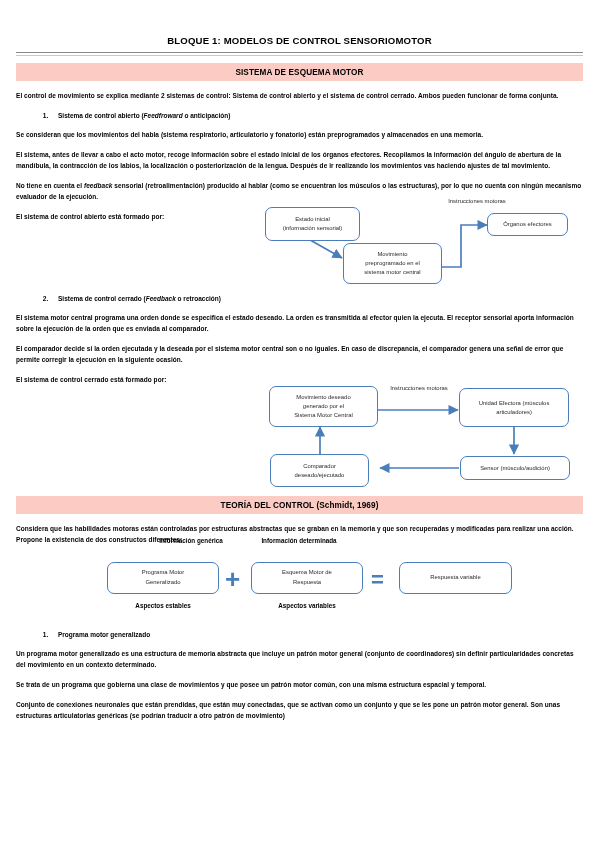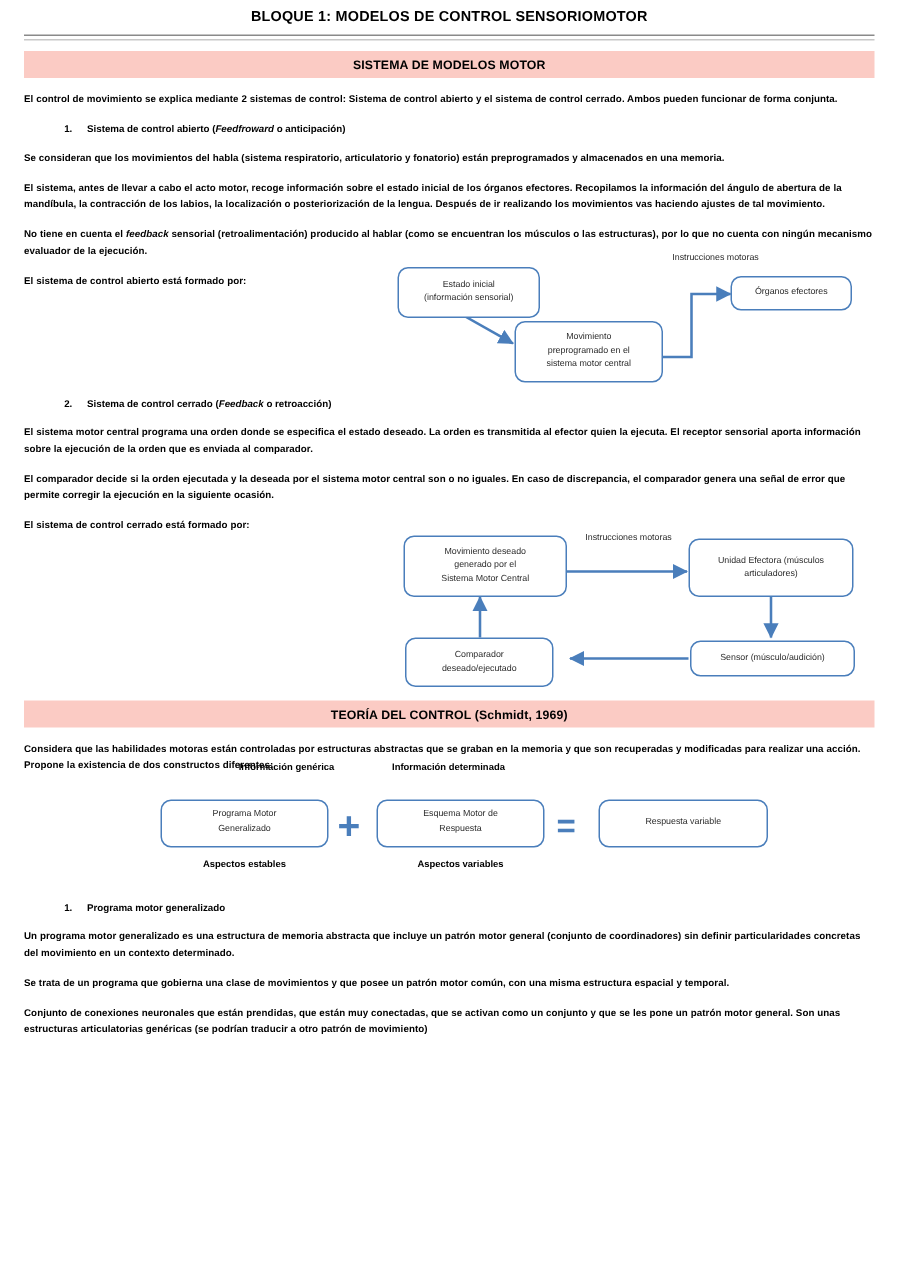--- a/index.html
+++ b/index.html
@@ -12,21 +12,21 @@
     height: 848px;
     font-family: "Liberation Sans", sans-serif;
     color: #000000;
     position: relative;
     overflow: hidden;
   }
   .page {
     width: 599px;
     height: 700px;
     box-sizing: border-box;
-    padding: 6px 16px 10px 16px;
+    padding: 35px 16px 10px 16px;
     position: relative;
   }
 
   
   .doc-title {
     text-align: center;
     font-size: 9.6px;
     font-weight: bold;
     letter-spacing: 0.15px;
     margin: 0 0 6px 0;
@@ -139,21 +139,21 @@
   .eqglyph { font-size: 22px; }
 </style>
 </head>
 <body>
 
 <div class="page">
 
   <div class="doc-title">BLOQUE 1: MODELOS DE CONTROL SENSORIOMOTOR</div>
   <hr class="title-rule">
 
-  <div class="section-bar">SISTEMA DE MODELOS MOTOR</div>
+  <div class="section-bar">SISTEMA DE ESQUEMA MOTOR</div>
 
   <p class="body">El control de movimiento se explica mediante 2 sistemas de control: Sistema de control abierto y el sistema de control cerrado. Ambos pueden funcionar de forma conjunta.</p>
 
   <ol class="numlist">
     <li><span>Sistema de control abierto (</span><span class="ital">Feedfroward</span><span> o anticipación)</span></li>
   </ol>
 
   <p class="body">Se consideran que los movimientos del habla (sistema respiratorio, articulatorio y fonatorio) están preprogramados y almacenados en una memoria.</p>
   <p class="body">El sistema, antes de llevar a cabo el acto motor, recoge información sobre el estado inicial de los órganos efectores. Recopilamos la información del ángulo de abertura de la mandíbula, la contracción de los labios, la localización o posteriorización de la lengua. Después de ir realizando los movimientos vas haciendo ajustes de tal movimiento.</p>
   <p class="body"><span>No tiene en cuenta el </span><span class="ital">feedback</span><span> sensorial (retroalimentación) producido al hablar (como se encuentran los músculos o las estructuras), por lo que no cuenta con ningún mecanismo evaluador de la ejecución.</span></p>

